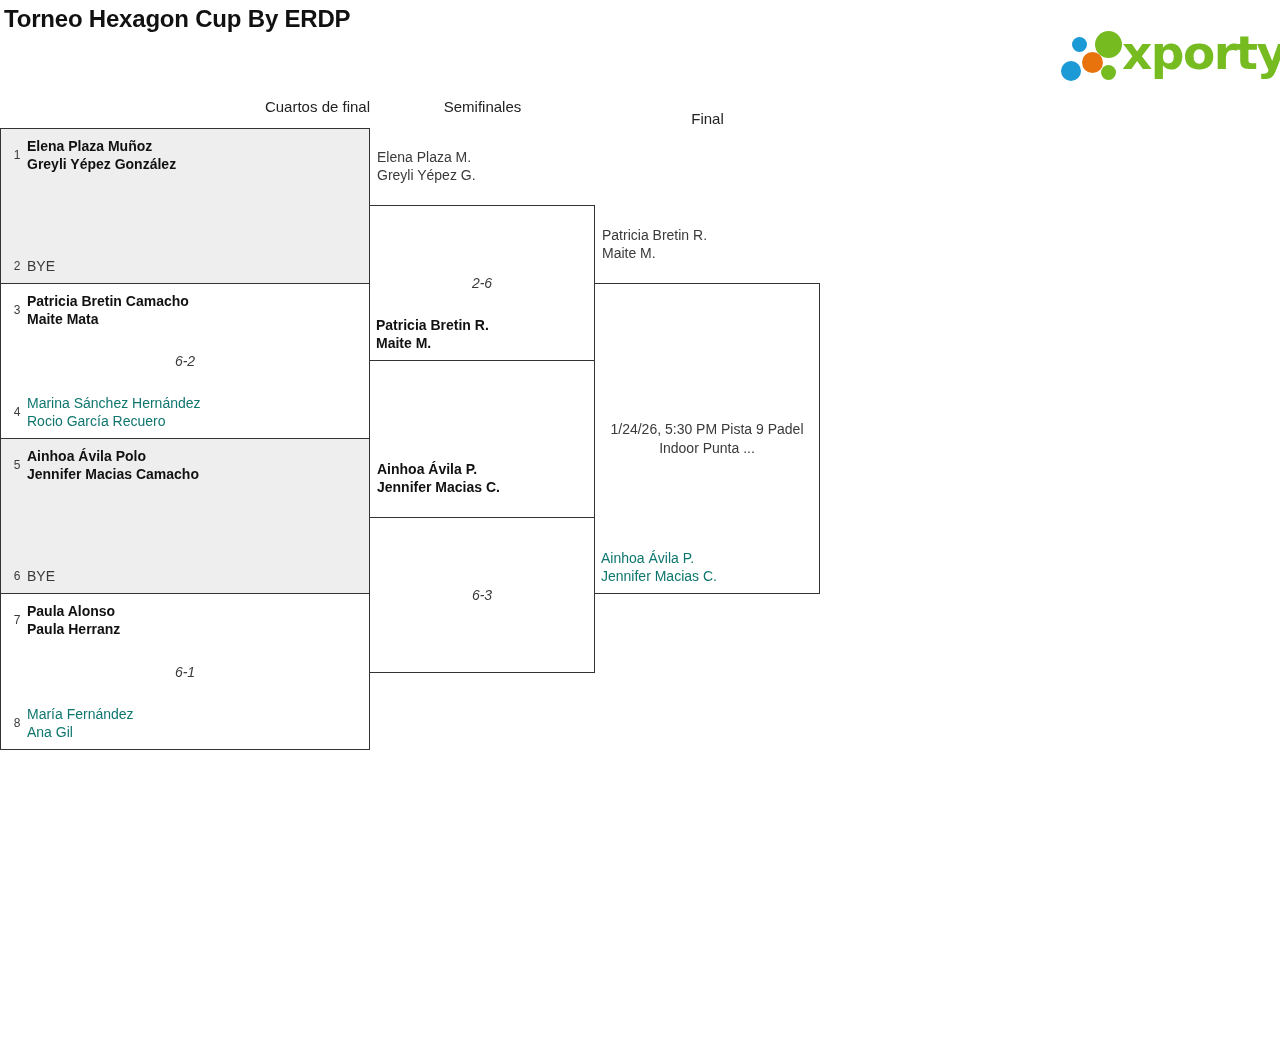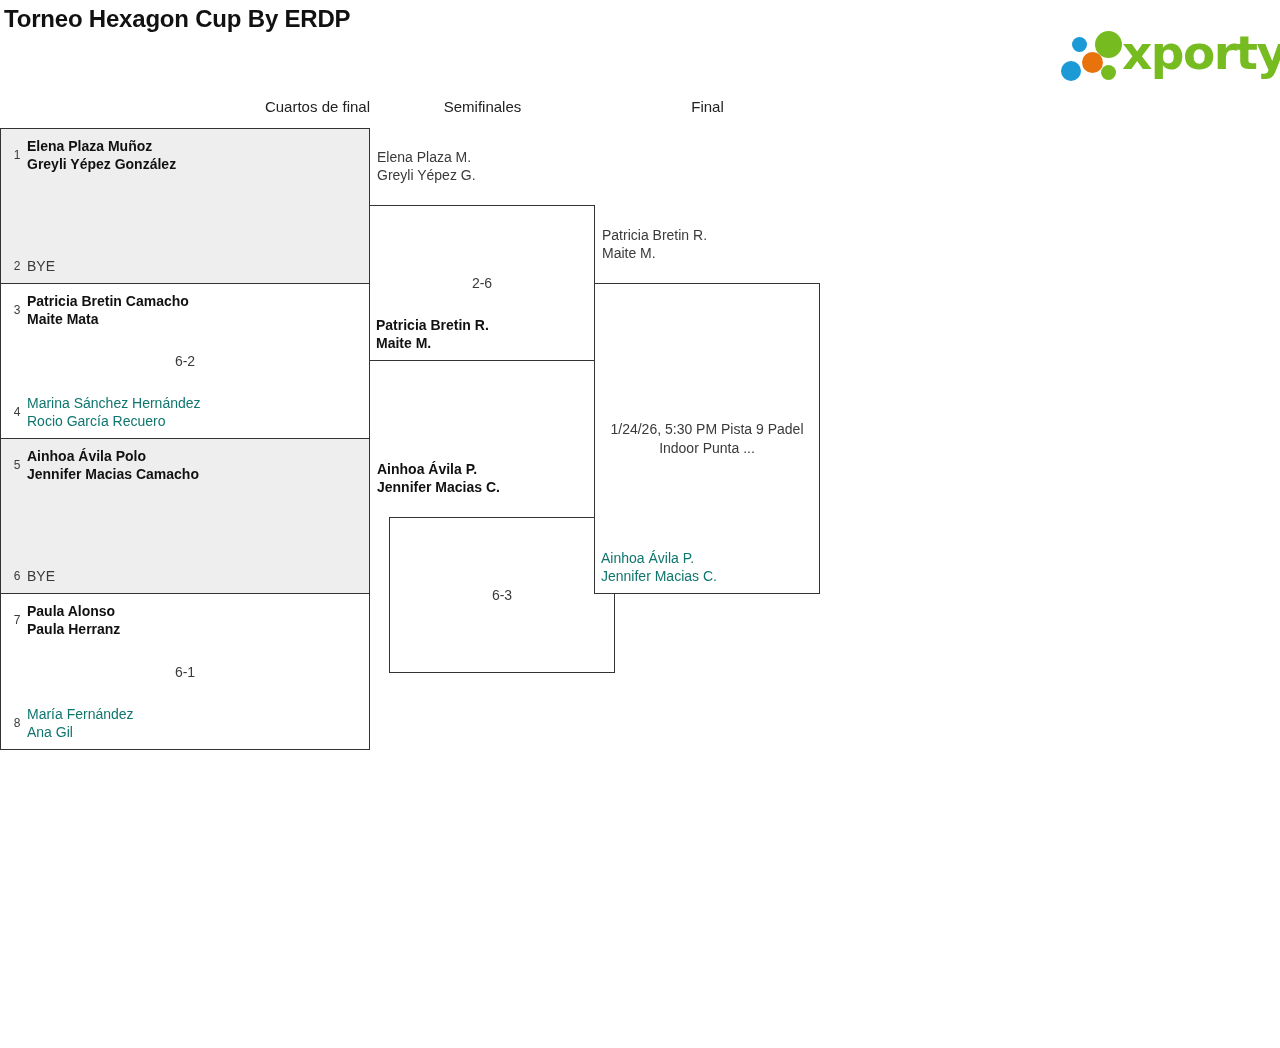--- a/index.html
+++ b/index.html
@@ -39,38 +39,38 @@
     font-family: "DejaVu Sans", sans-serif;
   }
 
   
   .round-head {
     position: absolute; font-size: 15px; color: #222222;
     text-align: center; top: 97px; line-height: 20px;
   }
   .round-head.r1 { left: 0px;   width: 370px; text-align: right; }
   .round-head.r2 { left: 370px; width: 225px; }
-  .round-head.r3 { left: 595px; width: 225px; }
+  .round-head.r3 { left: 595px; width: 225px; margin-top: 12px; }
 
   
   .bracket { position: absolute; left: 0; top: 128px; width: 880px; height: 640px; }
 
   
   .mbox { position: absolute; border: 1px solid #333333; background: #ffffff; }
   .mbox.shaded { background: #eeeeee; }
 
   
   .r1-1 { left: 0; top: 0px;   width: 370px; height: 156px; }
   .r1-2 { left: 0; top: 155px; width: 370px; height: 156px; }
   .r1-3 { left: 0; top: 310px; width: 370px; height: 156px; }
   .r1-4 { left: 0; top: 465px; width: 370px; height: 157px; }
 
   
   .r2-1 { left: 369px; top: 77px;  width: 226px; height: 156px; }
-  .r2-2 { left: 369px; top: 389px; width: 226px; height: 156px; margin-left: 20px; }
+  .r2-2 { left: 369px; top: 389px; width: 226px; height: 156px; }
 
   
   .r3-1 { left: 594px; top: 155px; width: 226px; height: 311px; }
 
   
   .team {
     position: absolute; left: 0; width: 100%;
     display: flex; align-items: center;
     padding: 0 10px 0 6px;
   }
@@ -84,21 +84,21 @@
   .names { font-size: 14px; line-height: 18px; color: #0f766e; white-space: nowrap; }
   .names.winner { color: #111111; font-weight: bold; }
   .names .n { display: block; }
 
   .bye { font-size: 14px; line-height: 18px; color: #3a3a3a; }
 
   
   .score {
     position: absolute; left: 0; width: 100%; top: 50%;
     transform: translateY(-50%);
-    text-align: center; font-size: 14px; color: #3a3a3a; line-height: 18px;
+    text-align: center; font-size: 14px; color: #3a3a3a; line-height: 18px; font-style: italic;
   }
   .sched {
     position: absolute; left: 0; width: 100%; top: 50%;
     transform: translateY(-50%);
     text-align: center; font-size: 14px; color: #3a3a3a; line-height: 19px;
     padding: 0 6px;
   }
 
   
   .above {

